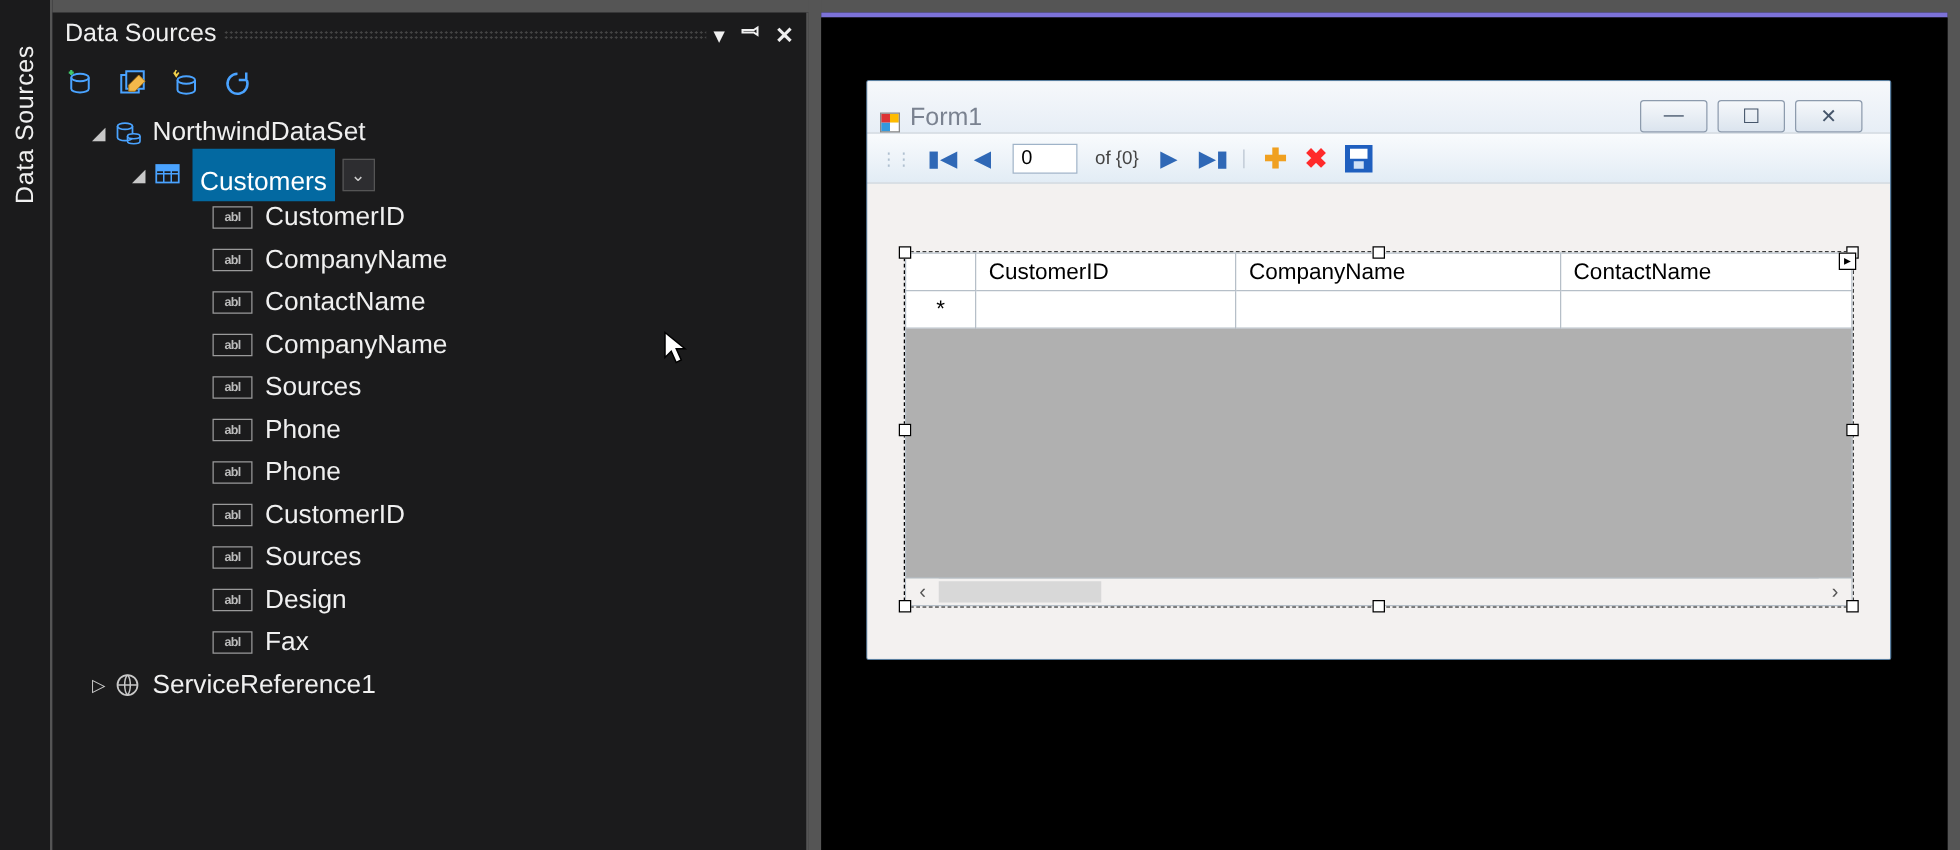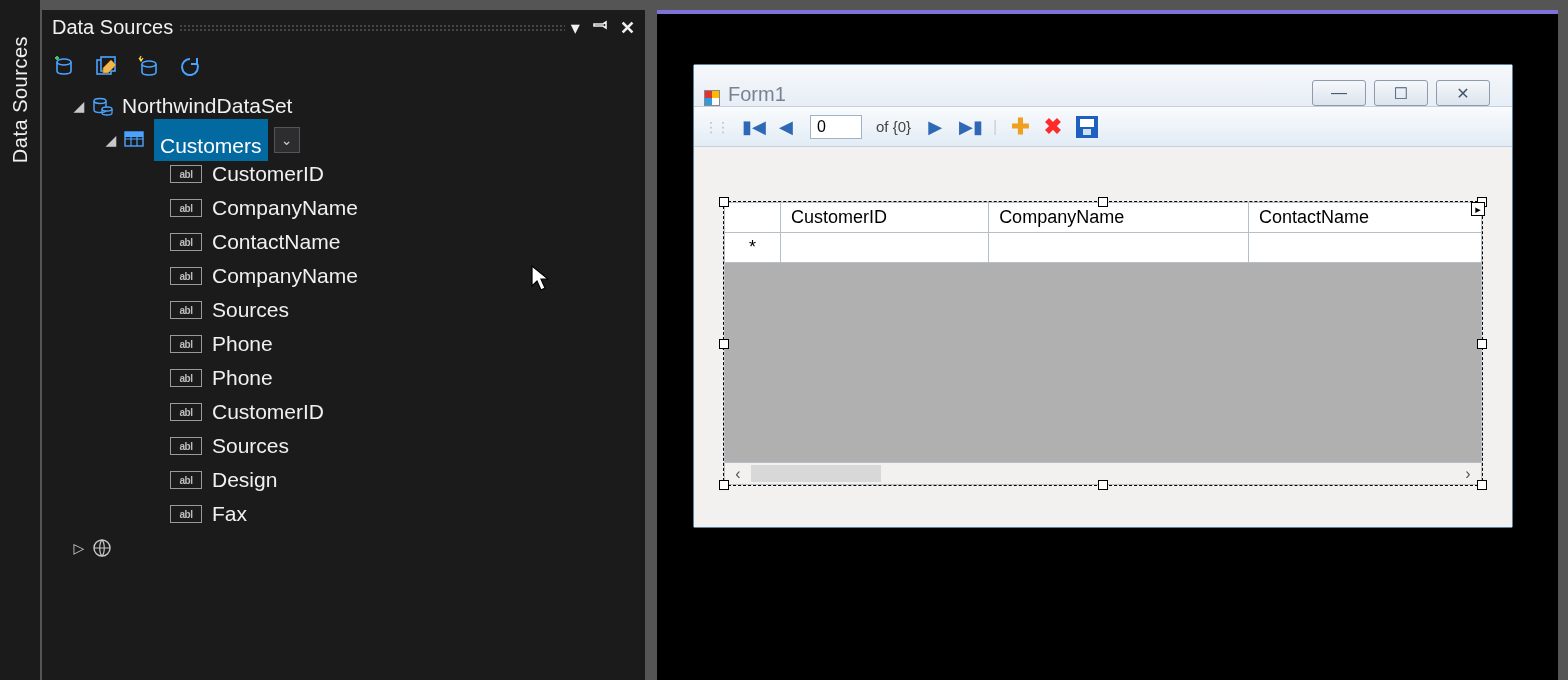--- a/index.html
+++ b/index.html
@@ -447,20 +447,21 @@
         </div>
 
       <div class="tree-row indent-1">
         <span class="tree-toggle" style="color:#c8c8c8">▷</span>
         <span class="tree-icon">
           <svg width="22" height="22" viewBox="0 0 22 22">
             <circle cx="11" cy="11" r="8" fill="none" stroke="#c8c8c8" stroke-width="1.4"></circle>
             <path d="M3 11h16M11 3c3 3 3 13 0 16M11 3c-3 3-3 13 0 16" fill="none" stroke="#c8c8c8" stroke-width="1.2"></path>
           </svg>
         </span>
+        <span class="tree-label">ServiceReference1</span>
       </div>
 
     </div>
   </div>
 
   <div class="splitter"></div>
 
   <div class="designer-area">
     <div class="designer-underline"></div>
 

